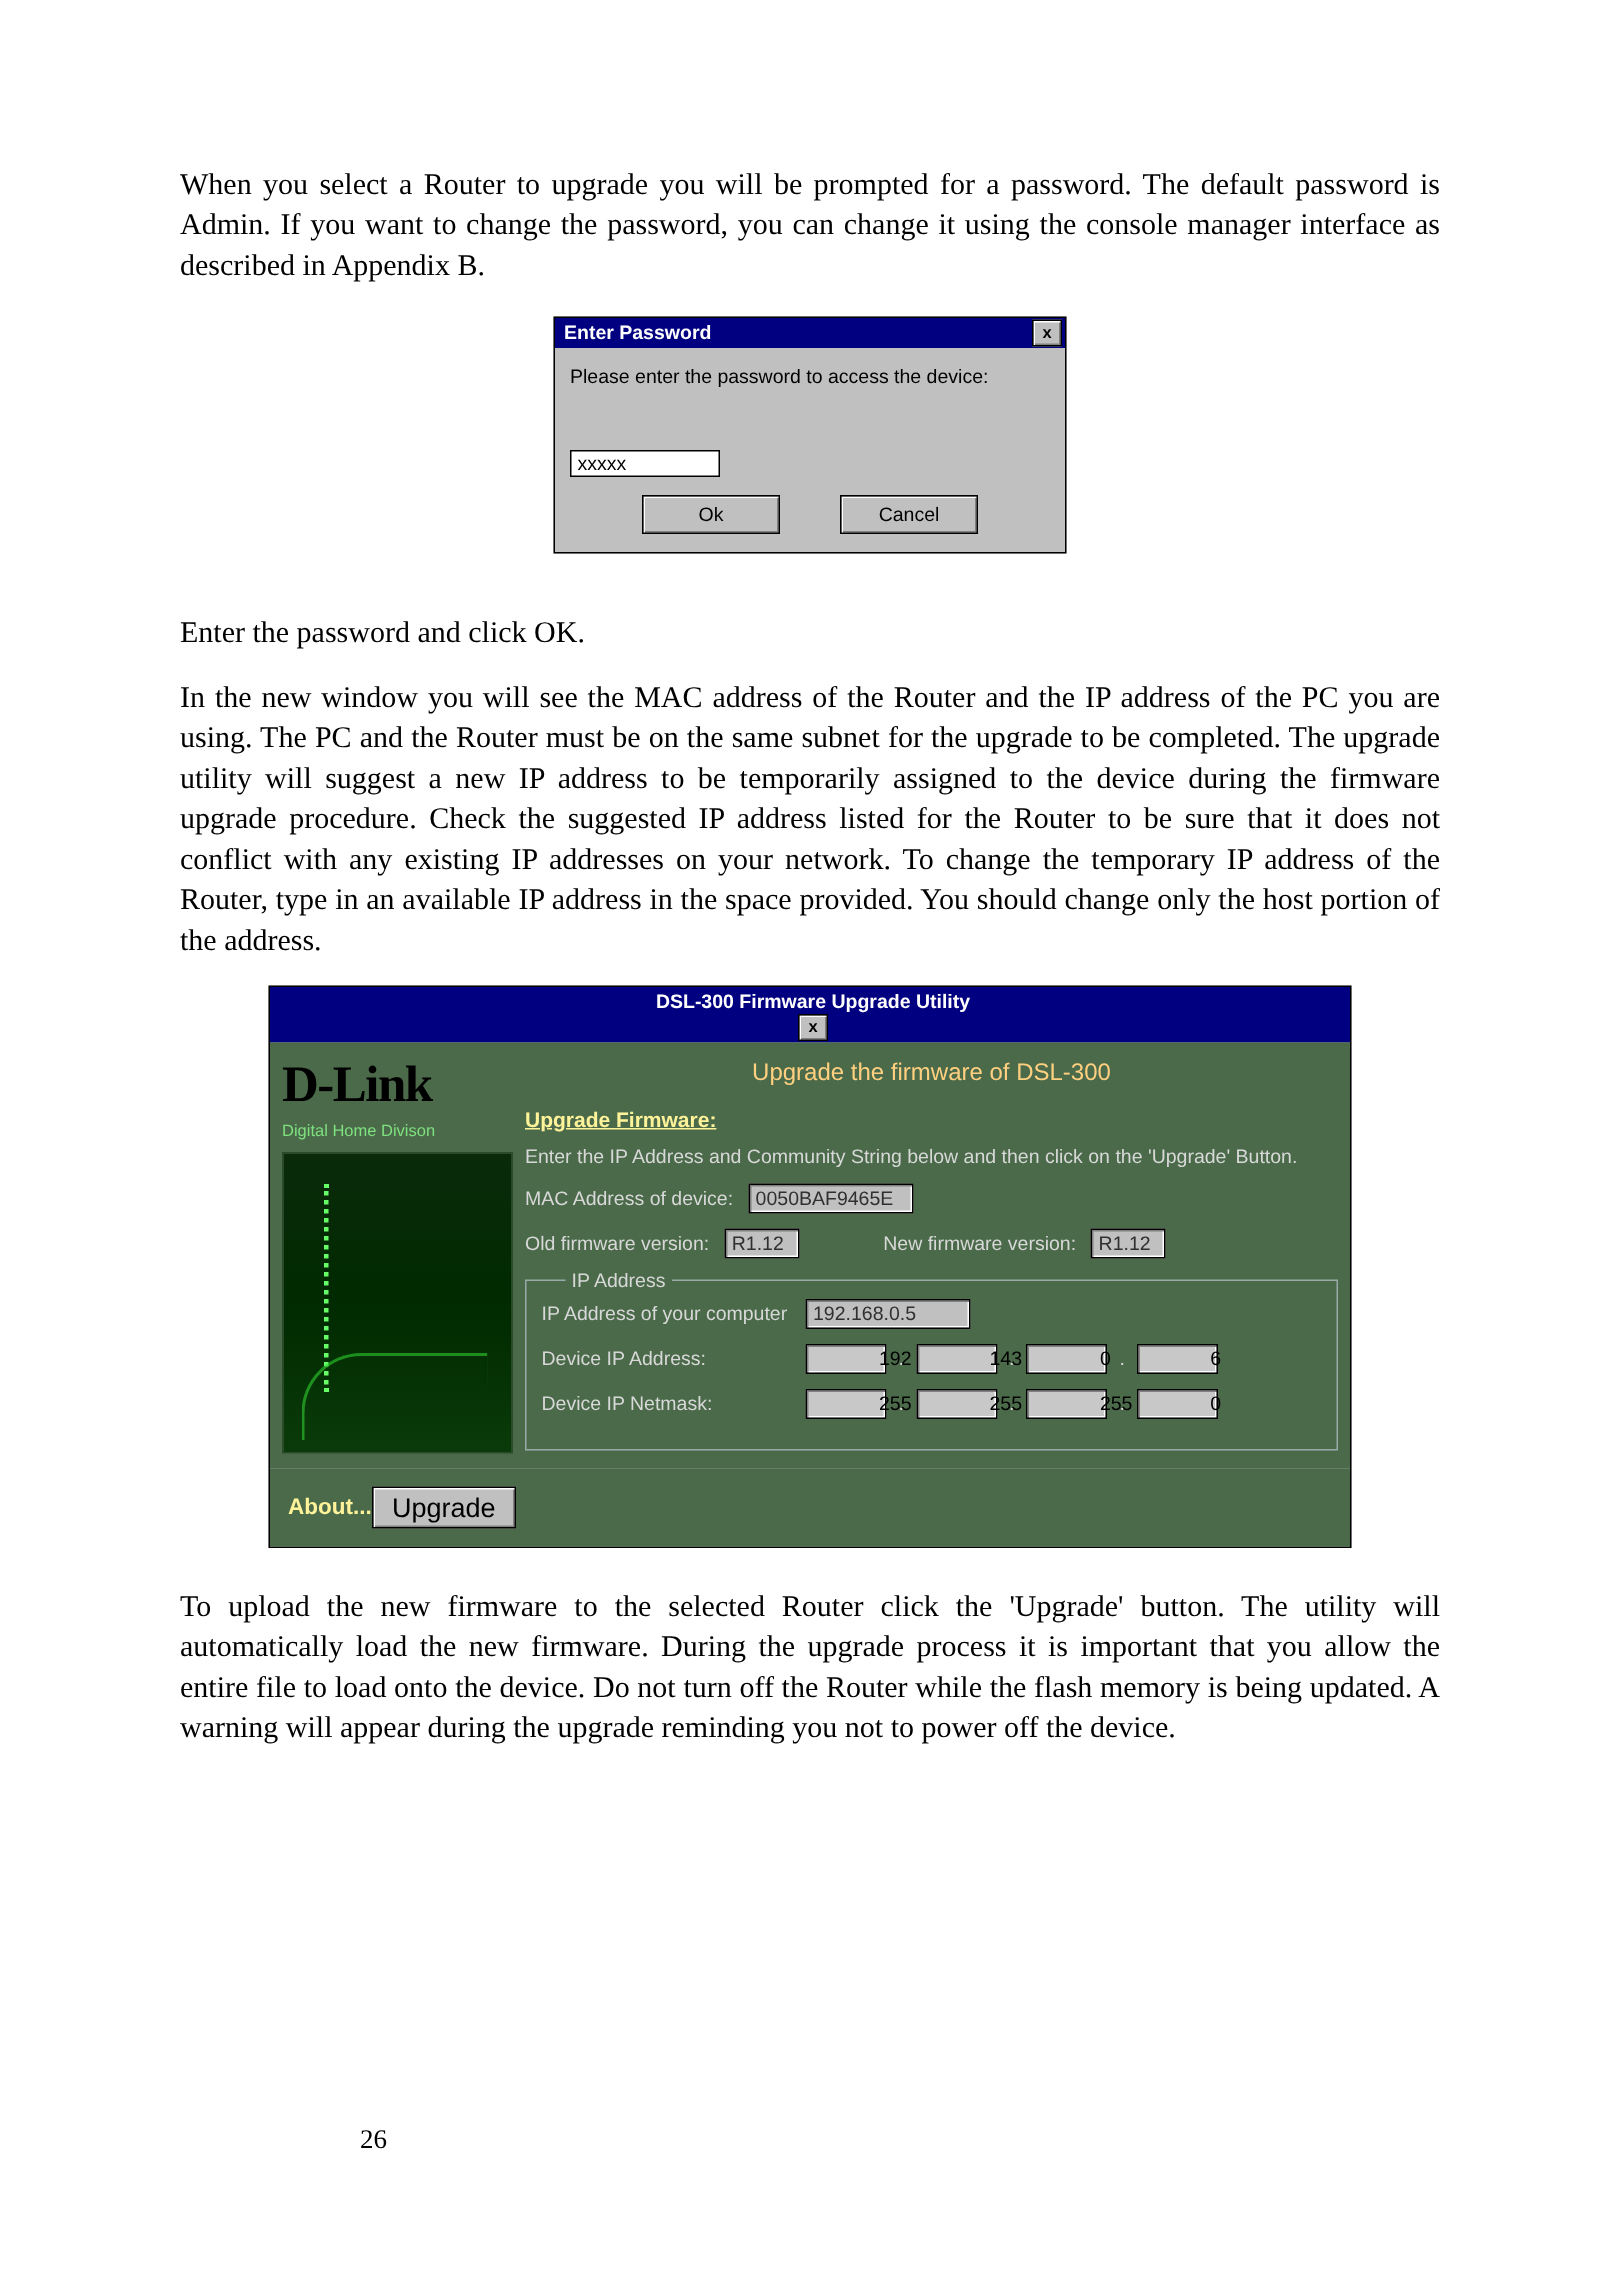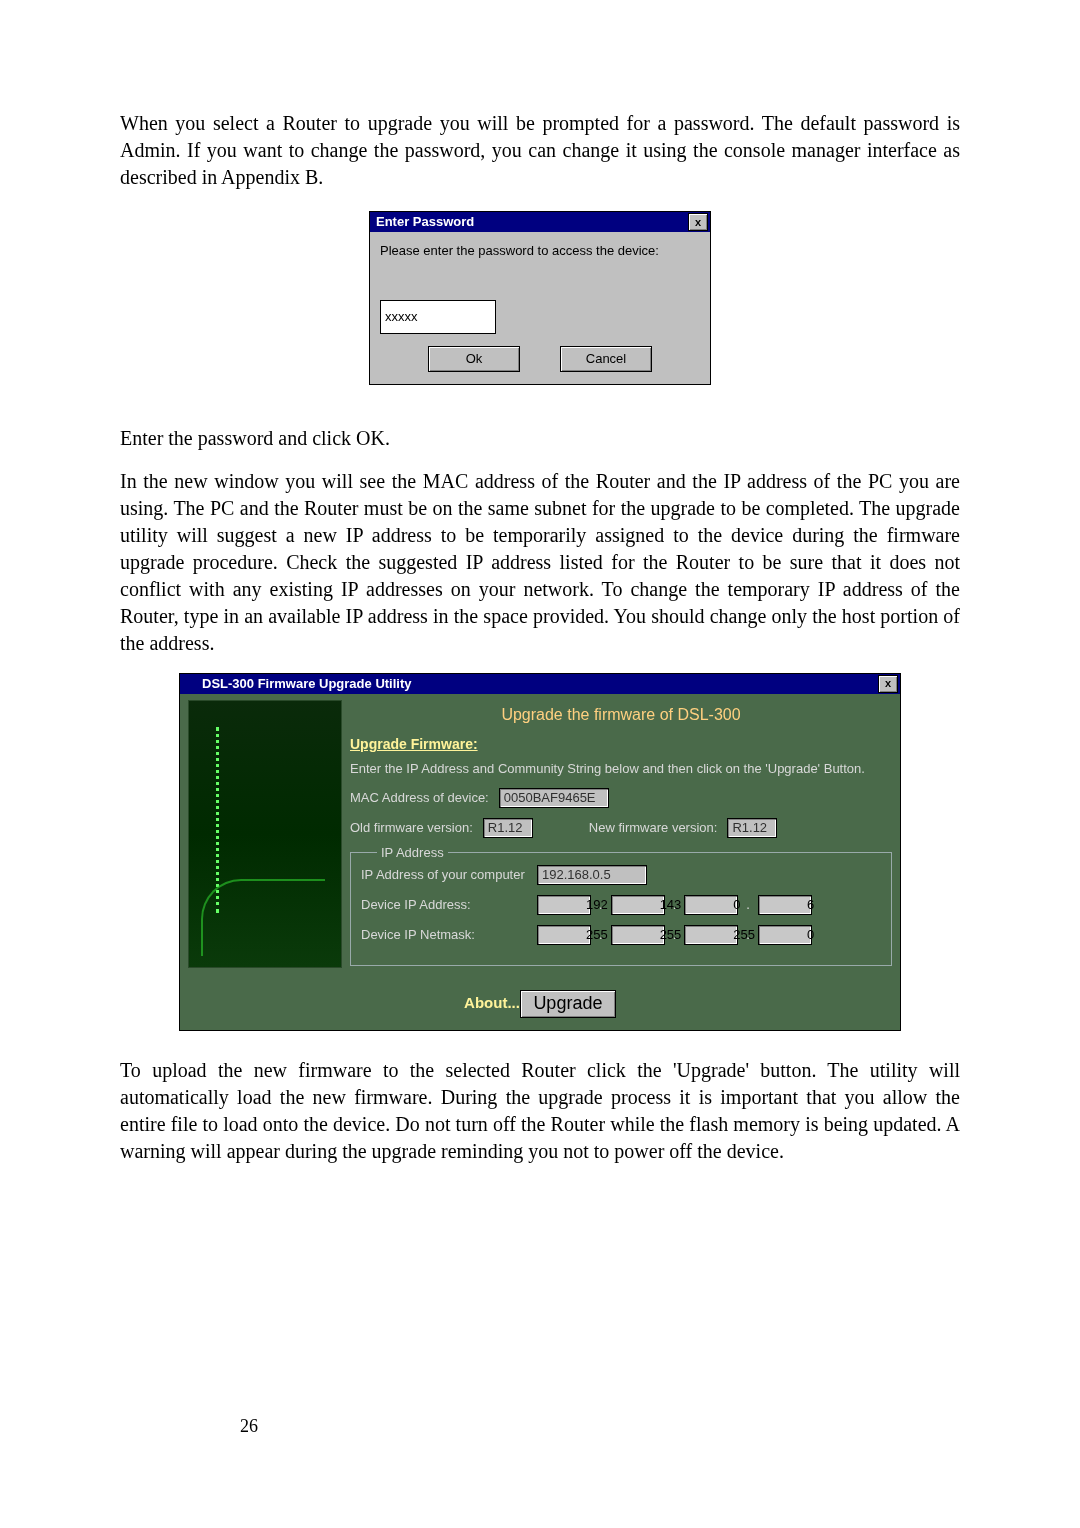--- a/index.html
+++ b/index.html
@@ -56,25 +56,25 @@
     justify-content: center;
     line-height: 1;
   }
   .win-body {
     padding: 10px 10px 12px 10px;
   }
   .pwd-label {
     margin-bottom: 6px;
   }
   .pwd-input {
-    width: 116px;
+    width: 100px;
     height: 18px;
     border: 1px solid #000;
     background: #fff;
-    padding: 16px 4px;
+    padding: 0 4px;
     box-sizing: border-box;
     display: flex;
     align-items: center;
     margin-top: 40px;
   }
   .win-btn-row {
     display: flex;
     justify-content: center;
     gap: 40px;
     margin-top: 12px;
@@ -103,23 +103,24 @@
     font-family: Tahoma, Arial, sans-serif;
     font-size: 13px;
     color: #d0d0d0;
   }
   .fw-titlebar {
     background: #000080;
     color: #fff;
     display: flex;
     align-items: center;
     justify-content: space-between;
-    padding: 1px 2px 1px 22px;
-    font-weight: bold;
-    font-size: 13px;
+    padding: 1px 2px 1px 6px;
+    font-weight: bold;
+    font-size: 13px;
+    flex-direction: column;
   }
   .fw-content {
     display: flex;
     background: #4a6a4a;
   }
   .fw-left {
     width: 170px;
     display: flex;
     flex-direction: column;
   }
@@ -240,21 +241,21 @@
   .ip-label {
     width: 170px;
   }
   .dot {
     color: #d8d8d8;
     padding: 0 2px;
   }
   .fw-footer {
     display: flex;
     align-items: center;
-    justify-content: center;
+    justify-content: flex-start;
     padding: 12px 12px 12px 12px;
     background: #4a6a4a;
   }
   .about-link {
     color: #fff39a;
     font-weight: bold;
     font-size: 15px;
   }
   .upgrade-btn {
     width: 94px;
@@ -313,20 +314,24 @@
 <p class="body-text">In the new window you will see the MAC address of the Router and the IP address of the PC you are using. The PC and the Router must be on the same subnet for the upgrade to be completed. The upgrade utility will suggest a new IP address to be temporarily assigned to the device during the firmware upgrade procedure. Check the suggested IP address listed for the Router to be sure that it does not conflict with any existing IP addresses on your network. To change the temporary IP address of the Router, type in an available IP address in the space provided. You should change only the host portion of the address.</p>
 
 <div class="fw-wrap">
   <div class="fw-dialog">
     <div class="fw-titlebar">
       <span>DSL-300 Firmware Upgrade Utility</span>
       <span class="win-close">x</span>
     </div>
     <div class="fw-content">
       <div class="fw-left">
+        <div class="dlink-logo">
+          <div class="brand">D-Link</div>
+          <div class="tag">Digital  Home  Divison</div>
+        </div>
         <div class="fw-left-img">
           <div class="dots"></div>
           <div class="vein"></div>
         </div>
       </div>
       <div class="fw-right">
         <div class="fw-banner">Upgrade the firmware of DSL-300</div>
         <div class="fw-section-title">Upgrade Firmware:</div>
         <div class="fw-text">Enter the IP Address and  Community String below and then click on the 'Upgrade' Button.</div>
 

